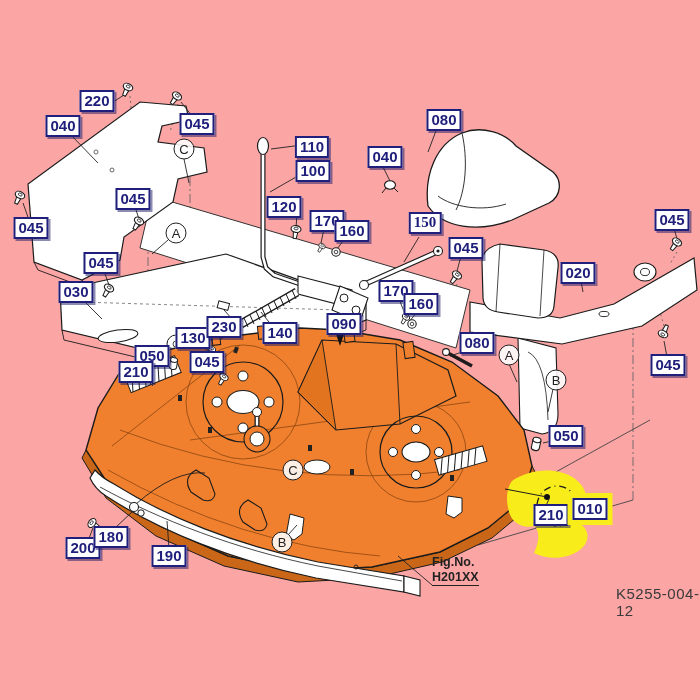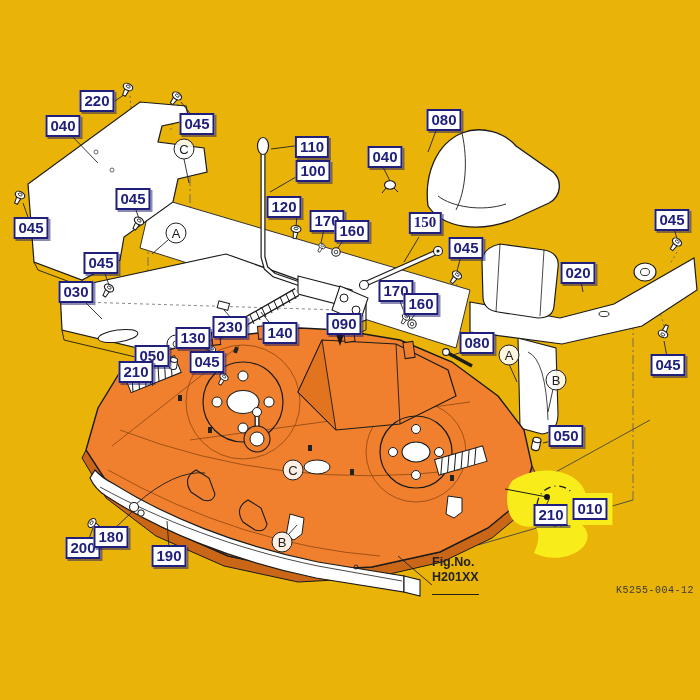--- a/index.html
+++ b/index.html
@@ -1,30 +1,30 @@
 <!DOCTYPE html>
 <html><head>
 <meta charset="utf-8">
 <style>
   html,body{margin:0;padding:0;background:#fff;}
-  .stage{position:relative;width:700px;height:700px;background:#eab308;overflow:hidden;
+  .stage{position:relative;width:700px;height:700px;background:#fca5a5;overflow:hidden;
          font-family:"Liberation Sans",sans-serif;}
   .stage svg{position:absolute;left:0;top:0;}
   .callout-layer{position:absolute;left:0;top:0;width:700px;height:700px;pointer-events:none;}
   .callout{position:absolute;transform:translate(-50%,-50%);background:#fff;
            border:2px solid #20207c;color:#20207c;font-weight:bold;font-size:15px;line-height:1;
            padding:1px 3px 2px 3px;box-shadow:2px 2px 0 rgba(25,25,100,.5);white-space:nowrap;
            pointer-events:auto;}
   .callout.highlighted{box-shadow:0 0 0 5px #f8ed1a,2px 2px 0 rgba(25,25,100,.5);}
   .refmark{position:absolute;transform:translate(-50%,-50%);width:19px;height:19px;
            border:1.6px solid #222;border-radius:50%;color:#222;font-size:13px;line-height:19px;
            text-align:center;background:rgba(255,255,255,.88);pointer-events:auto;}
   .fig-block{position:absolute;left:432px;top:555px;color:#222;font-size:12.5px;line-height:1.2;font-weight:bold;}
-  .fig-block .fig-number{border-bottom:1.5px solid #222;padding-bottom:9px;}
-  .drawing-number{position:absolute;left:616px;top:585px;color:#3a3a3a;font-size:10px;letter-spacing:.5px;font-family:Liberation Mono, monospace;}
+  .fig-block .fig-number{border-bottom:1.5px solid #222;padding-bottom:0;}
+  .drawing-number{position:absolute;left:616px;top:585px;color:#3a3a3a;font-size:15px;letter-spacing:.5px;}
 </style>
 </head>
 <body>
 
 <div class="stage">
 
 <svg width="700" height="700" viewBox="0 0 700 700">
   <defs>
     <g id="bolt">
       <path d="M-2.4,1.5 L-1.5,9.5 L1.5,9.5 L2.4,1.5 Z" fill="#fff" stroke="#1b1b1b" stroke-width="1"></path>
@@ -328,21 +328,21 @@
       <div class="callout" style="left: 466px; top: 248px;">045</div>
       <div class="callout" style="left: 578px; top: 273px;">020</div>
       <div class="callout" style="left: 672px; top: 220px;">045</div>
       <div class="callout" style="left: 396px; top: 291px;">170</div>
       <div class="callout" style="left: 421px; top: 304px;">160</div>
       <div class="callout" style="left: 344px; top: 324px;">090</div>
       <div class="callout" style="left: 477px; top: 343px; text-align: center;">080</div>
       <div class="callout" style="left: 668px; top: 365px;">045</div>
       <div class="callout" style="left: 566px; top: 436px;">050</div>
       <div class="callout" style="left: 193px; top: 338px;">130</div>
-      <div class="callout" style="left: 230px; top: 327px;">230</div>
+      <div class="callout" style="left: 224px; top: 327px;">230</div>
       <div class="callout" style="left: 280px; top: 333px;">140</div>
       <div class="callout" style="left: 152px; top: 356px;">050</div>
       <div class="callout" style="left: 136px; top: 372px;">210</div>
       <div class="callout" style="left: 207px; top: 362px;">045</div>
       <div class="callout" style="left: 83px; top: 548px;">200</div>
       <div class="callout" style="left: 111px; top: 537px;">180</div>
       <div class="callout" style="left: 169px; top: 556px;">190</div>
       <div class="callout" style="left: 551px; top: 515px;">210</div>
       <div class="callout highlighted" style="left: 590px; top: 509px;">010</div>
       <div class="refmark" style="left: 184px; top: 149px;">C</div>

